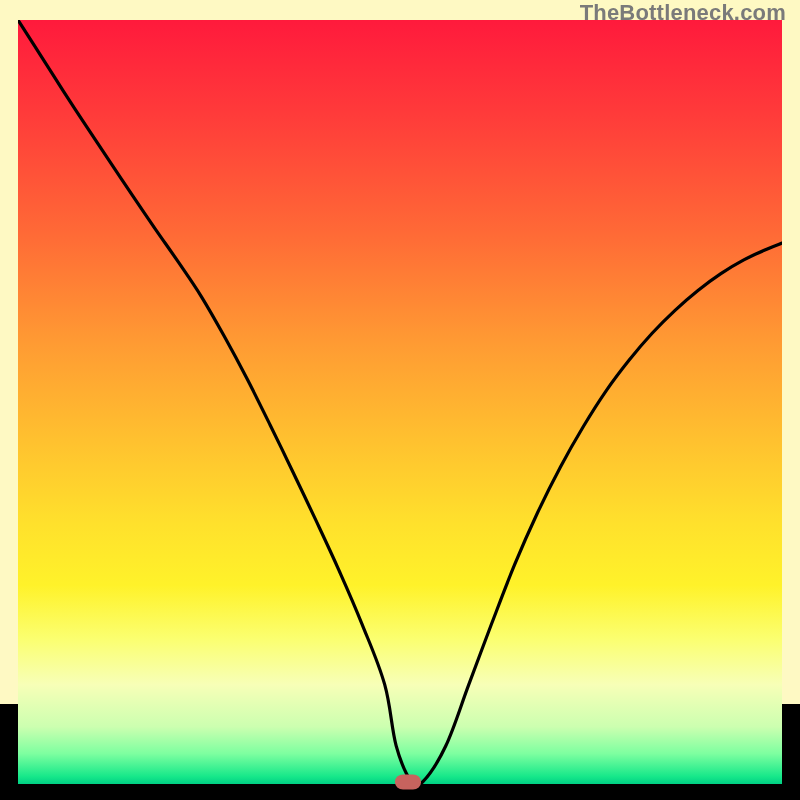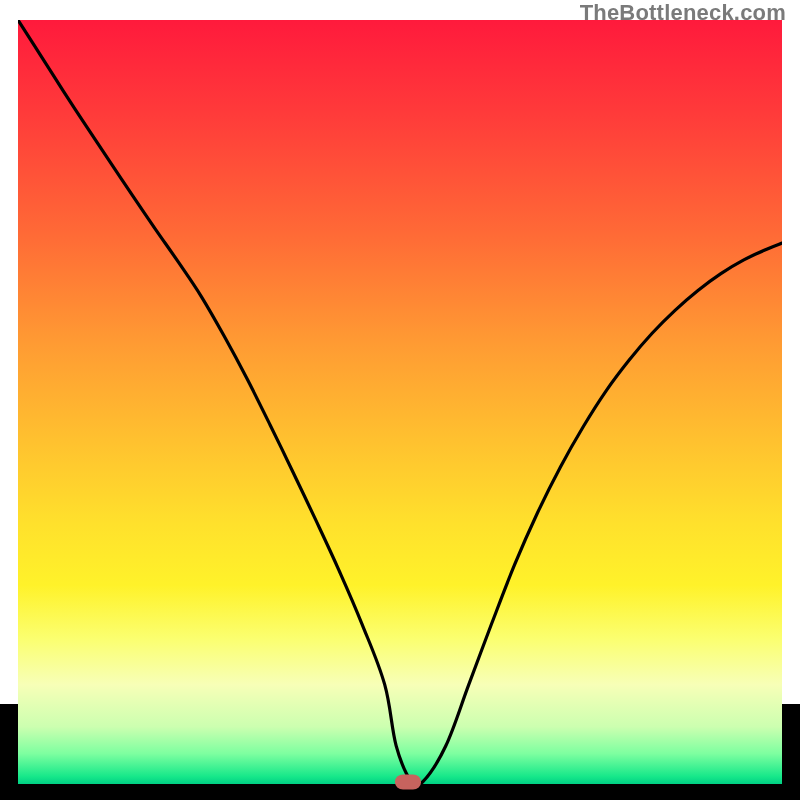--- a/index.html
+++ b/index.html
@@ -10,21 +10,21 @@
     background: #000;
     overflow: hidden;
     font-family: Arial, Helvetica, sans-serif;
   }
   .frame {
     position: absolute;
     left: 0;
     top: 0;
     width: 800px;
     height: 704px;
-    background: #ffffff;
+    background: #fef9c3;
   }
   .plot {
     position: absolute;
     left: 18px;
     top: 20px;
     width: 764px;
     height: 764px;
     background: linear-gradient(
       to bottom,
       #ff1a3c 0%,

